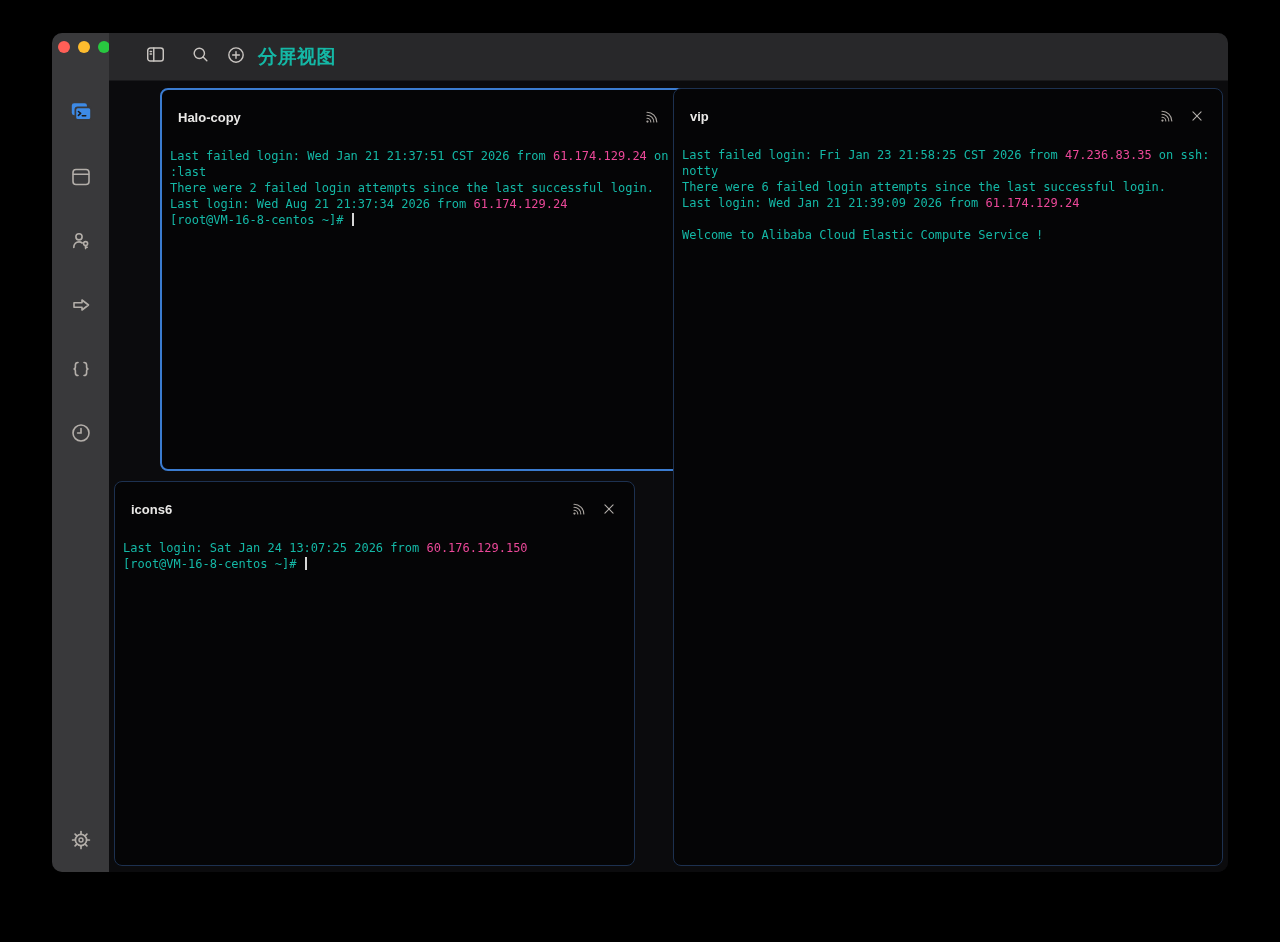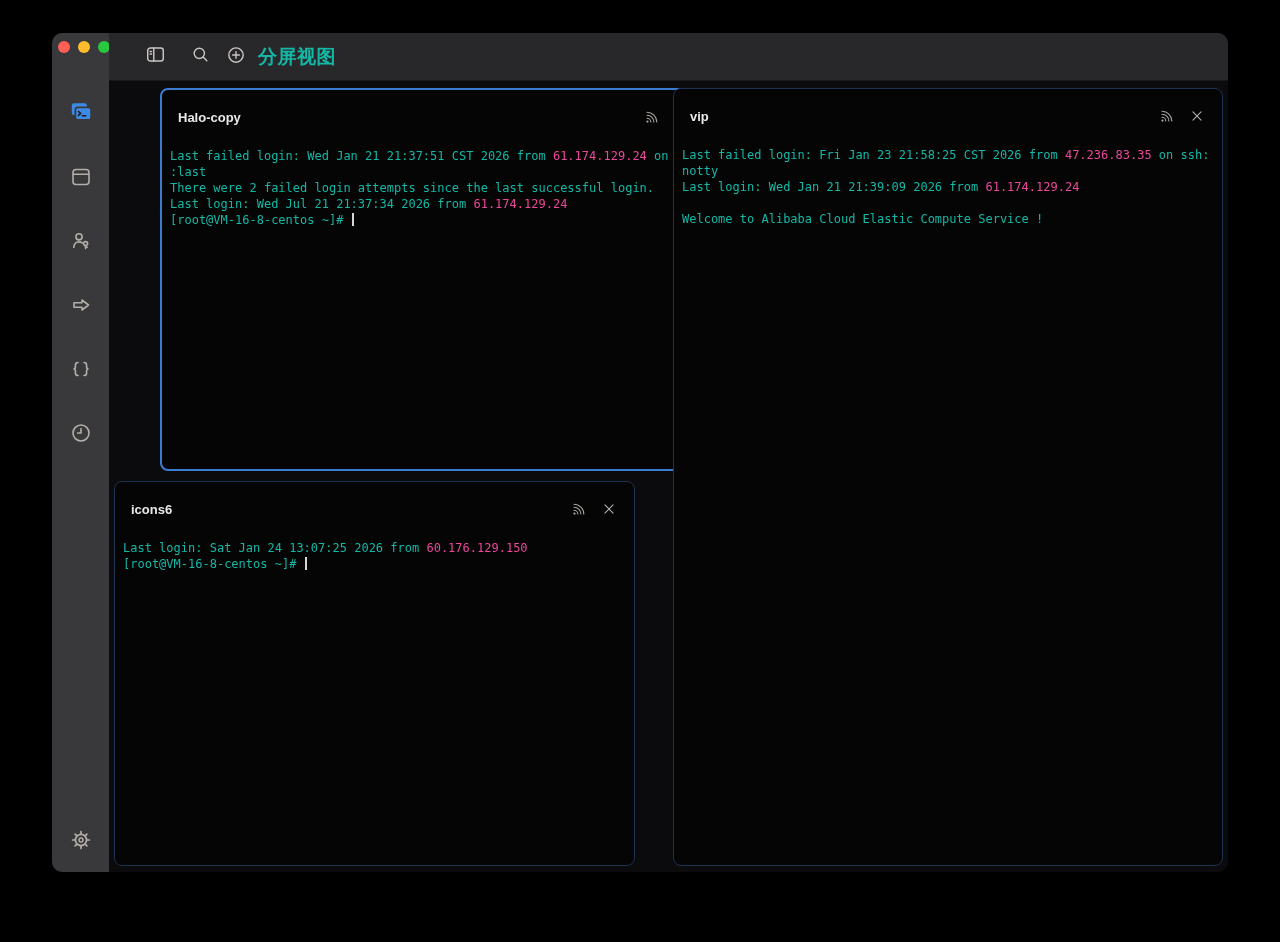--- a/index.html
+++ b/index.html
@@ -194,21 +194,21 @@
             <line x1="5" y1="5" x2="19" y2="19"></line>
               <line x1="19" y1="5" x2="5" y2="19"></line>
           </svg>
         </span>
       </span>
     </div>
     <div class="pane-body">
         <div class="term-line"><span class="seg-fg">Last failed login: Wed Jan 21 21:37:51 CST 2026 from </span><span class="seg-accent">61.174.129.24</span><span class="seg-fg"> on ssh</span></div>
         <div class="term-line"><span class="seg-fg">:last</span></div>
         <div class="term-line"><span class="seg-fg">There were 2 failed login attempts since the last successful login.</span></div>
-        <div class="term-line"><span class="seg-fg">Last login: Wed Jul 21 21:37:34 2026 from </span><span class="seg-accent">61.174.129.24</span></div>
+        <div class="term-line"><span class="seg-fg">Last login: Wed Aug 21 21:37:34 2026 from </span><span class="seg-accent">61.174.129.24</span></div>
         <div class="term-line"><span class="seg-fg">[root@VM-16-8-centos ~]# </span><span class="cursor"></span></div>
       </div>
   </div>
 
   <div class="pane" id="pane-vip">
     <div class="pane-header">
       <span class="pane-title">vip</span>
       <span class="pane-actions">
         <span class="icon">
           <svg width="16" height="16" viewBox="0 0 24 24" fill="none" stroke="#a8a39e" stroke-width="1.7" stroke-linecap="round">
@@ -222,20 +222,21 @@
           <svg width="14" height="14" viewBox="0 0 24 24" fill="none" stroke="#b6b2ad" stroke-width="1.8" stroke-linecap="round">
             <line x1="5" y1="5" x2="19" y2="19"></line>
               <line x1="19" y1="5" x2="5" y2="19"></line>
           </svg>
         </span>
       </span>
     </div>
     <div class="pane-body">
         <div class="term-line"><span class="seg-fg">Last failed login: Fri Jan 23 21:58:25 CST 2026 from </span><span class="seg-accent">47.236.83.35</span><span class="seg-fg"> on ssh:</span></div>
         <div class="term-line"><span class="seg-fg">notty</span></div>
+        <div class="term-line"><span class="seg-fg">There were 6 failed login attempts since the last successful login.</span></div>
         <div class="term-line"><span class="seg-fg">Last login: Wed Jan 21 21:39:09 2026 from </span><span class="seg-accent">61.174.129.24</span></div>
         <div class="term-line"></div>
         <div class="term-line"><span class="seg-fg">Welcome to Alibaba Cloud Elastic Compute Service !</span></div>
         <div class="term-line"></div>
       </div>
   </div>
 
   <div class="pane" id="pane-icons6">
     <div class="pane-header">
       <span class="pane-title">icons6</span>

